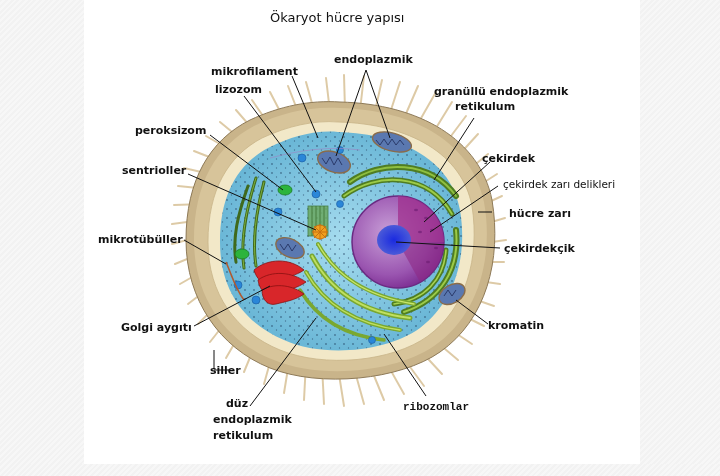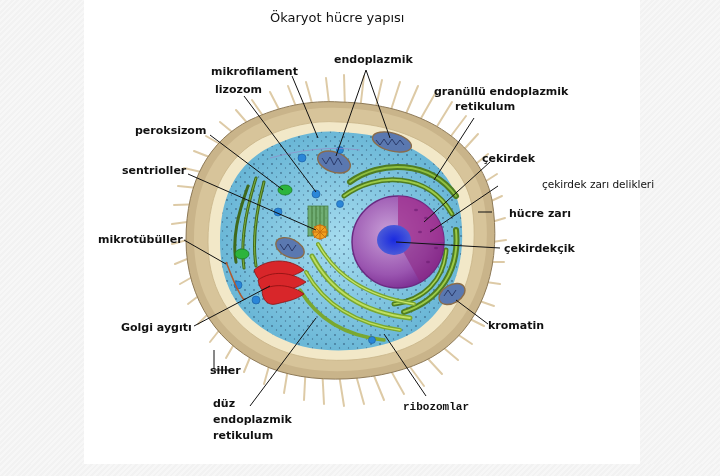--- a/index.html
+++ b/index.html
@@ -268,24 +268,24 @@
   </g>
 </svg>
 
 <div class="label" style="left:334px; top:52px;">endoplazmik</div>
 <div class="label" style="left:211px; top:64px;">mikrofilament</div>
 <div class="label" style="left:199px; top:82px;padding-left:16px;">lizozom</div>
 <div class="label" style="left:434px; top:84px;">granüllü endoplazmik</div>
 <div class="label" style="left:455px; top:99px;">retikulum</div>
 <div class="label" style="left:135px; top:123px;">peroksizom</div>
 <div class="label" style="left:482px; top:151px;">çekirdek</div>
-<div class="label light" style="left:503px; top:177px;margin-left:39px;">çekirdek zarı delikleri</div>
+<div class="label light" style="left:503px; top:177px;">çekirdek zarı delikleri</div>
 <div class="label" style="left:122px; top:163px;">sentrioller</div>
 <div class="label" style="left:509px; top:206px;">hücre zarı</div>
 <div class="label" style="left:98px; top:232px;text-align:center;">mikrotübüller</div>
 <div class="label" style="left:504px; top:241px;text-align:center;">çekirdekçik</div>
 <div class="label" style="left:121px; top:320px;">Golgi aygıtı</div>
 <div class="label" style="left:488px; top:318px;">kromatin</div>
 <div class="label" style="left:192px; top:363px;margin-left:18px;">siller</div>
-<div class="label" style="left:213px; top:396px;">düz</div>
+<div class="label" style="left:226px; top:396px;">düz</div>
 <div class="label" style="left:213px; top:412px;">endoplazmik</div>
 <div class="label" style="left:213px; top:428px;">retikulum</div>
 <div class="label" style="left:403px; top:400px;font-family:Liberation Mono, monospace;">ribozomlar</div>
 
 </body></html>

